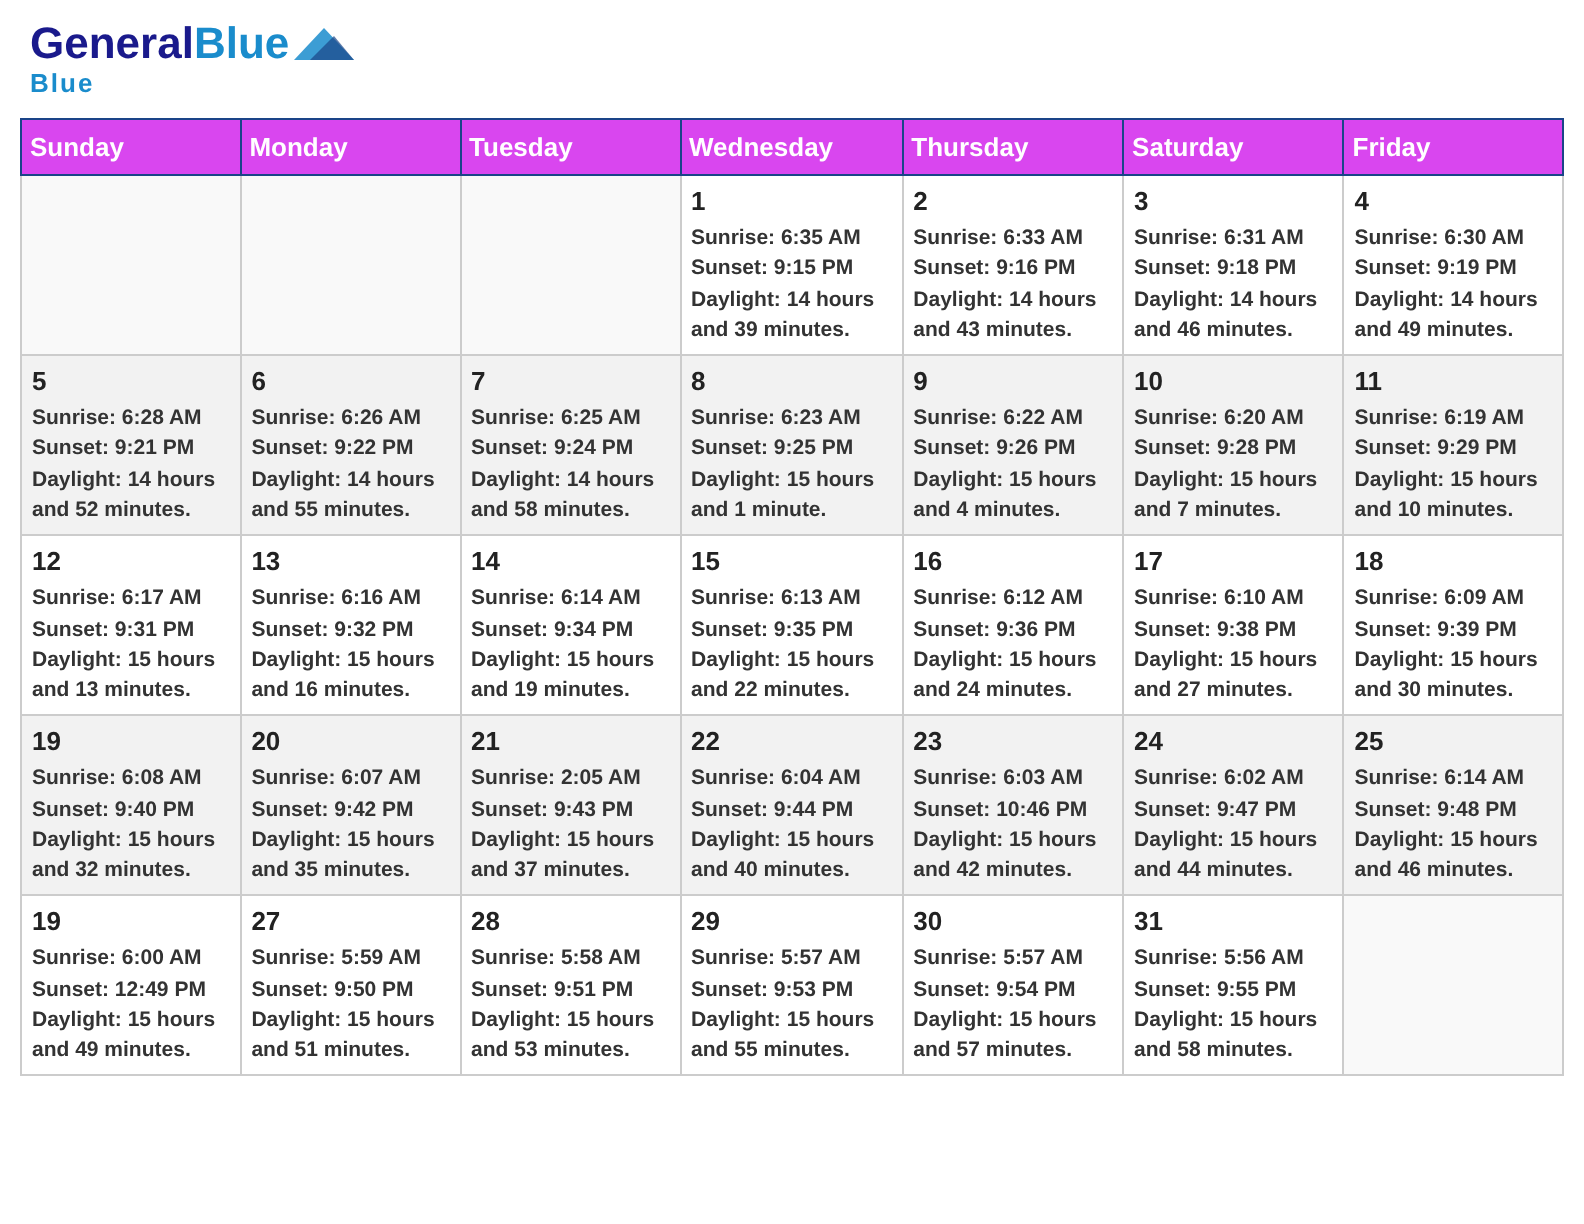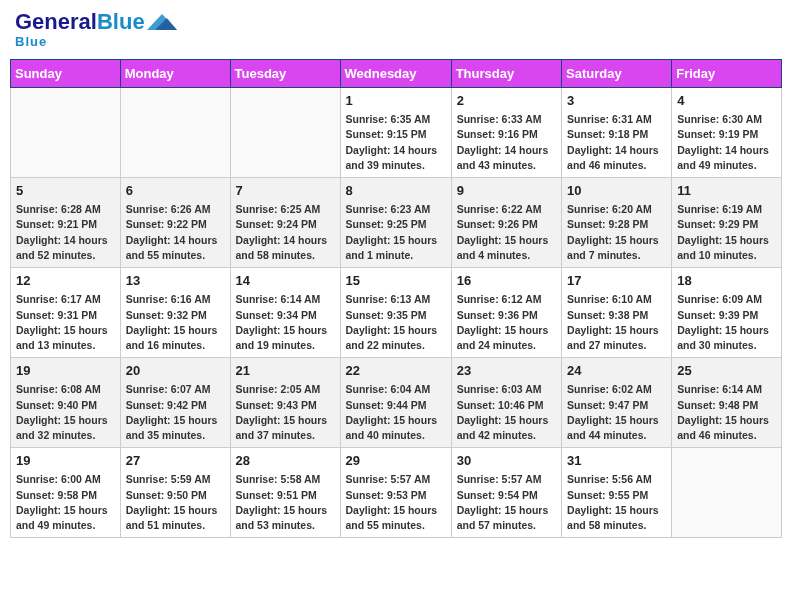--- a/index.html
+++ b/index.html
@@ -307,21 +307,21 @@
           <div class="day-info">Sunrise: 6:14 AM
 Sunset: 9:48 PM
 Daylight: 15 hours
 and 46 minutes.</div>
         </td>
       </tr>
       <tr class="row-even">
         <td>
           <span class="day-number">19</span>
           <div class="day-info">Sunrise: 6:00 AM
-Sunset: 9:58 PM
+Sunset: 12:49 PM
 Daylight: 15 hours
 and 49 minutes.</div>
         </td>
         <td>
           <span class="day-number">27</span>
           <div class="day-info">Sunrise: 5:59 AM
 Sunset: 9:50 PM
 Daylight: 15 hours
 and 51 minutes.</div>
         </td>

